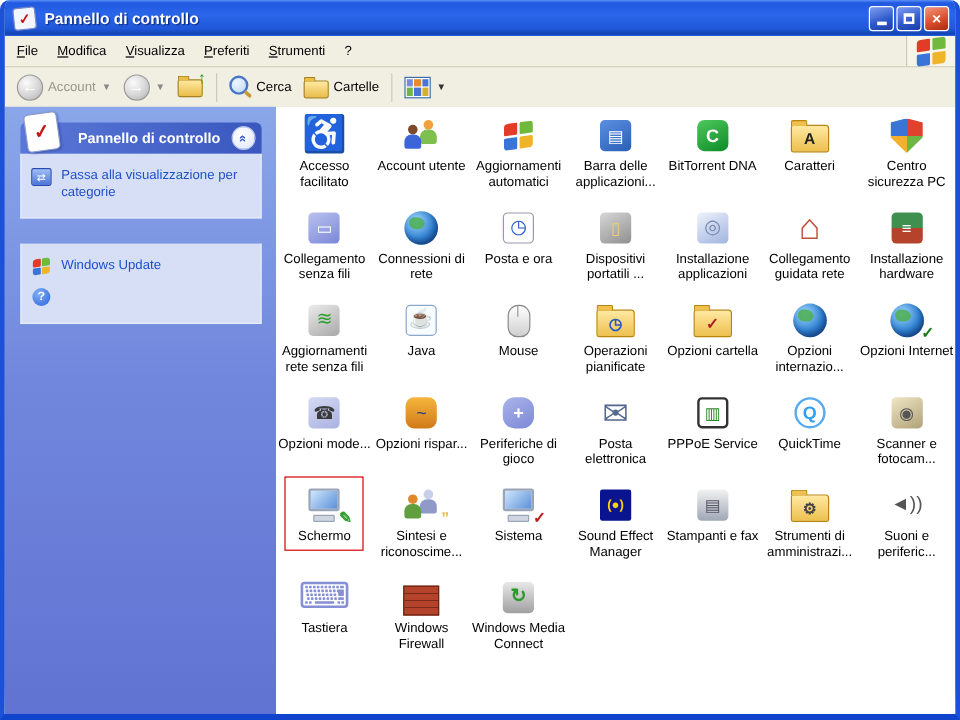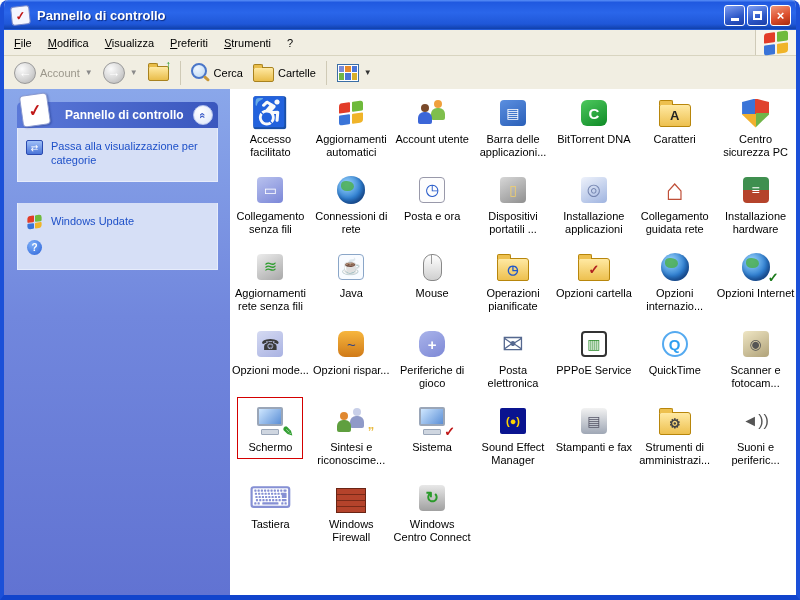--- a/index.html
+++ b/index.html
@@ -207,40 +207,40 @@
     <div class="content">
       <div class="grid" id="grid">
           <div class="cell">
             <div class="ic">
               <span class="glyph" style="color: rgb(47, 158, 47); font-size: 30px;">♿</span>
             </div>
             <div class="lbl">Accesso facilitato</div>
           </div>
           <div class="cell">
             <div class="ic">
+              <div class="people">
+                <div class="person p0" style="--skin: #7a4a2a; --shirt: #3c66d8;"></div>
+                <div class="person p1" style="--skin: #f0a03c; --shirt: #7fbf4d;"></div>
+              </div>
+            </div>
+            <div class="lbl">Account utente</div>
+          </div>
+          <div class="cell">
+            <div class="ic">
               <div class="winflag">
                 <i></i>
                 <i></i>
                 <i></i>
                 <i></i>
               </div>
             </div>
             <div class="lbl">Aggiornamenti automatici</div>
           </div>
           <div class="cell">
             <div class="ic">
-              <div class="people">
-                <div class="person p0" style="--skin: #7a4a2a; --shirt: #3c66d8;"></div>
-                <div class="person p1" style="--skin: #f0a03c; --shirt: #7fbf4d;"></div>
-              </div>
-            </div>
-            <div class="lbl">Account utente</div>
-          </div>
-          <div class="cell">
-            <div class="ic">
               <div class="tile" style="background: linear-gradient(150deg, rgb(91, 143, 224), rgb(42, 95, 184));">
                 <span style="color: rgb(255, 255, 255); font-size: 14px;">▤</span>
               </div>
             </div>
             <div class="lbl">Barra delle applicazioni...</div>
           </div>
           <div class="cell">
             <div class="ic">
               <div class="tile" style="border-radius: 6px; font-weight: bold; background: linear-gradient(150deg, rgb(78, 201, 94), rgb(14, 138, 38));">
                 <span style="color: rgb(255, 255, 255); font-size: 15px;">C</span>
@@ -489,19 +489,19 @@
               <div class="brick"></div>
             </div>
             <div class="lbl">Windows Firewall</div>
           </div>
           <div class="cell">
             <div class="ic">
               <div class="tile" style="font-weight: bold; background: linear-gradient(rgb(232, 232, 232), rgb(160, 160, 160));">
                 <span style="color: rgb(42, 154, 42); font-size: 16px;">↻</span>
               </div>
             </div>
-            <div class="lbl">Windows Centro Connect</div>
+            <div class="lbl">Windows Media Connect</div>
           </div>
         </div>
     </div>
   </div>
 
 </div>
 
 </body></html>

